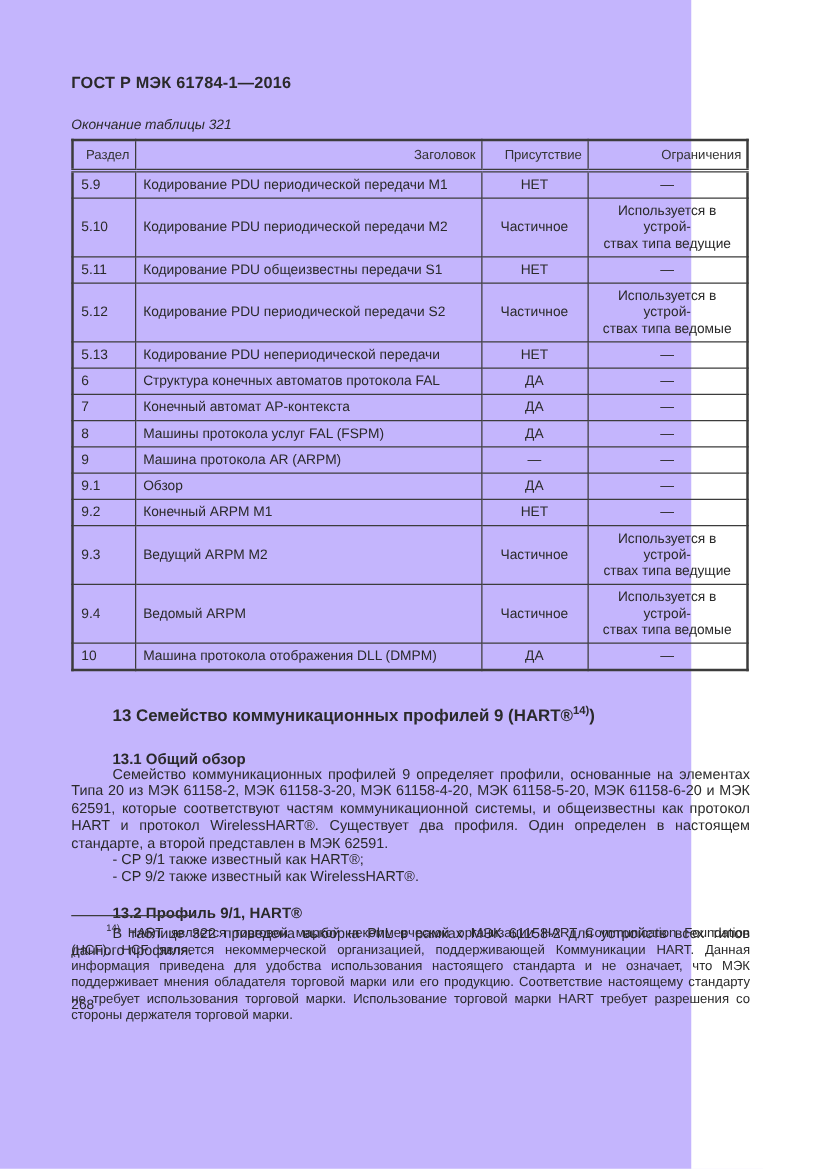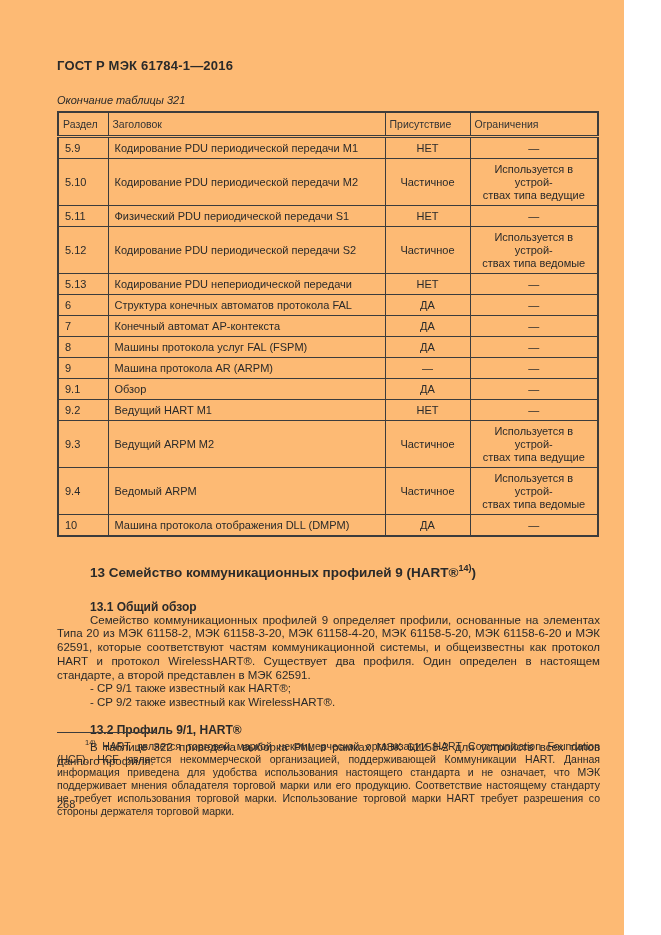--- a/index.html
+++ b/index.html
@@ -6,22 +6,22 @@
   html, body { background: #ffffff; }
   body {
     width: 661px; height: 935px;
     font-family: "Liberation Sans", "DejaVu Sans", sans-serif;
     color: #2a2a2a;
     position: relative;
     overflow: hidden;
   }
   .page {
     position: relative;
-    width: 624px; height: 935px;
-    background: #fdba74;
+    width: 553px; height: 935px;
+    background: #c4b5fd;
     text-decoration: underline;
   }
   .content {
     position: absolute;
     left: 57px; top: 58px;
     width: 543px;
   }
   .doc-title {
     font-size: 13px;
     font-weight: bold;
@@ -40,21 +40,21 @@
   }
   table.data-table, table.data-table td, table.data-table th {
     border: 1px solid #3c3c3c;
   }
   table.data-table { border-width: 2px; }
   table.data-table thead th {
     border-bottom: 3px double #3c3c3c;
     font-weight: normal;
     font-size: 10.5px;
     color: #333;
-    text-align: left;
+    text-align: right;
     padding: 5px 4px;
   }
   table.data-table td {
     font-size: 11px;
     line-height: 13px;
     padding: 3.5px 6px;
     vertical-align: middle;
   }
   td.cell-section { text-align: left; padding-left: 8px; }
   td.cell-title   { text-align: left; padding-left: 12px; }
@@ -155,21 +155,21 @@
           </tr>
           <tr>
             <td class="cell-section">5.10</td>
             <td class="cell-title">Кодирование PDU периодической передачи М2</td>
             <td class="cell-presence">Частичное</td>
             <td class="cell-constraints">Используется в устрой-
 ствах типа ведущие</td>
           </tr>
           <tr>
             <td class="cell-section">5.11</td>
-            <td class="cell-title">Физический PDU периодической передачи S1</td>
+            <td class="cell-title">Кодирование PDU общеизвестны передачи S1</td>
             <td class="cell-presence">НЕТ</td>
             <td class="cell-constraints">—</td>
           </tr>
           <tr>
             <td class="cell-section">5.12</td>
             <td class="cell-title">Кодирование PDU периодической передачи S2</td>
             <td class="cell-presence">Частичное</td>
             <td class="cell-constraints">Используется в устрой-
 ствах типа ведомые</td>
           </tr>
@@ -204,21 +204,21 @@
             <td class="cell-constraints">—</td>
           </tr>
           <tr>
             <td class="cell-section">9.1</td>
             <td class="cell-title">Обзор</td>
             <td class="cell-presence">ДА</td>
             <td class="cell-constraints">—</td>
           </tr>
           <tr>
             <td class="cell-section">9.2</td>
-            <td class="cell-title">Ведущий HART М1</td>
+            <td class="cell-title">Конечный ARPM М1</td>
             <td class="cell-presence">НЕТ</td>
             <td class="cell-constraints">—</td>
           </tr>
           <tr>
             <td class="cell-section">9.3</td>
             <td class="cell-title">Ведущий ARPM М2</td>
             <td class="cell-presence">Частичное</td>
             <td class="cell-constraints">Используется в устрой-
 ствах типа ведущие</td>
           </tr>

